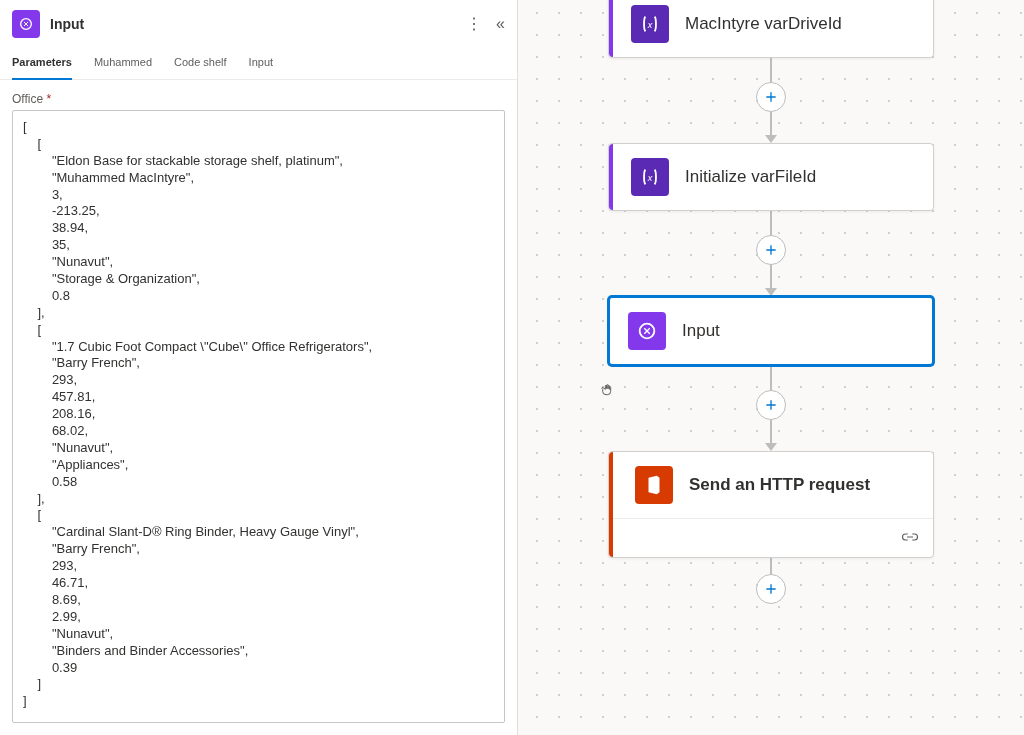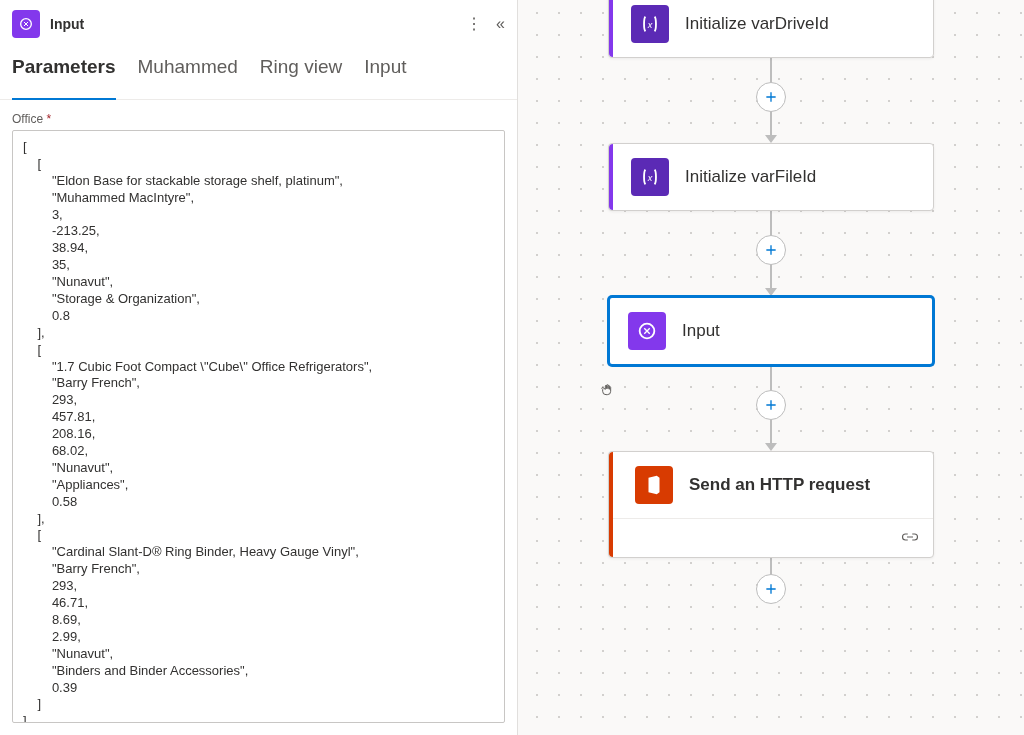--- a/index.html
+++ b/index.html
@@ -50,22 +50,22 @@
     color: #605e5c;
   }
   .header-actions span { cursor: pointer; font-size: 16px; line-height: 1; }
   .tabs {
     display: flex;
     gap: 22px;
     padding: 10px 12px 0 12px;
     border-bottom: 1px solid #edebe9;
   }
   .tab {
-    padding-bottom: 20px;
-    font-size: 19px;
+    padding-bottom: 10px;
+    font-size: 11px;
     color: #605e5c;
     cursor: pointer;
     border-bottom: 2px solid transparent;
     margin-bottom: -1px;
   }
   .tab.active {
     color: #323130;
     font-weight: 600;
     border-bottom-color: #0078d4;
   }
@@ -235,21 +235,21 @@
     <div class="panel-title">Input</div>
     <div class="header-actions">
       <span>⋮</span>
       <span>«</span>
     </div>
   </div>
 
   <div class="tabs">
     <div class="tab active">Parameters</div>
     <div class="tab">Muhammed</div>
-    <div class="tab">Ring view</div>
+    <div class="tab">Code shelf</div>
     <div class="tab">Input</div>
   </div>
 
   <div class="inputs-label">
     <span>Office</span> <span class="req">*</span>
   </div>
   <div class="inputs-box">[
     [
         "Eldon Base for stackable storage shelf, platinum",
         "Muhammed MacIntyre",
@@ -298,21 +298,21 @@
   <div class="flow">
 
     <div class="node">
       <div class="node-accent accent-purple"></div>
       <div class="node-icon bg-darkpurple">
         <svg viewBox="0 0 24 24" fill="none" stroke="currentColor" stroke-width="2">
             <path d="M7 4c-2 2-2 14 0 16M17 4c2 2 2 14 0 16"></path>
             <text x="12" y="16" font-size="10" text-anchor="middle" fill="currentColor" stroke="none" font-style="italic">x</text>
           </svg>
       </div>
-      <div class="node-title">Initialize varDriveId</div>
+      <div class="node-title">MacIntyre varDriveId</div>
     </div>
 
     <div class="connector">
       <div class="line short"></div>
       <div class="plus">
         <svg viewBox="0 0 24 24" stroke="#0078d4" stroke-width="2">
             <path d="M12 5v14M5 12h14"></path>
           </svg>
       </div>
       <div class="line short"></div>

